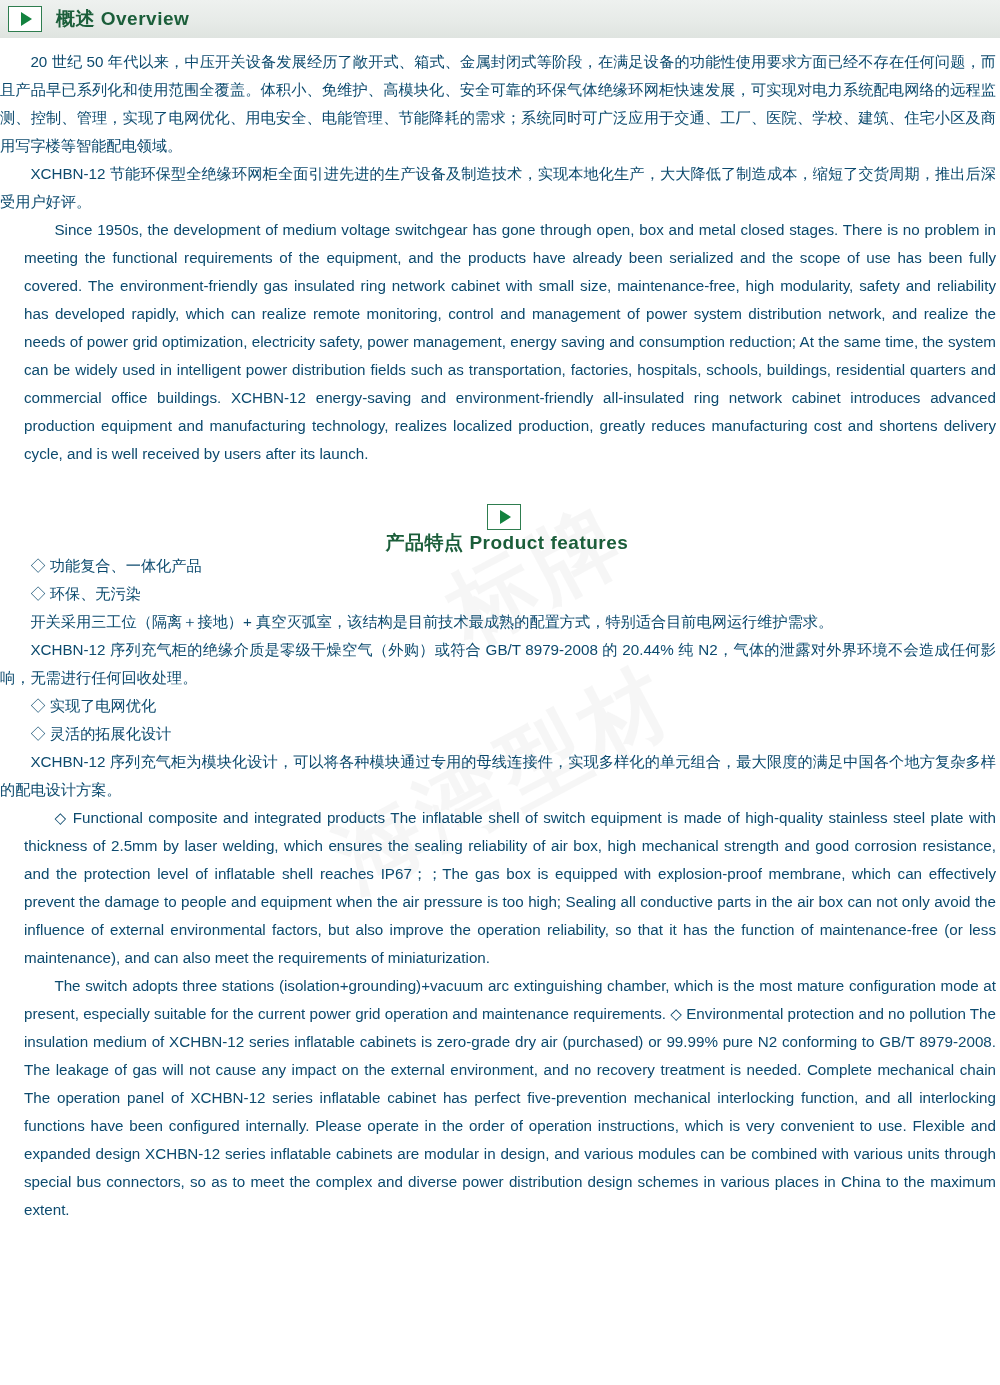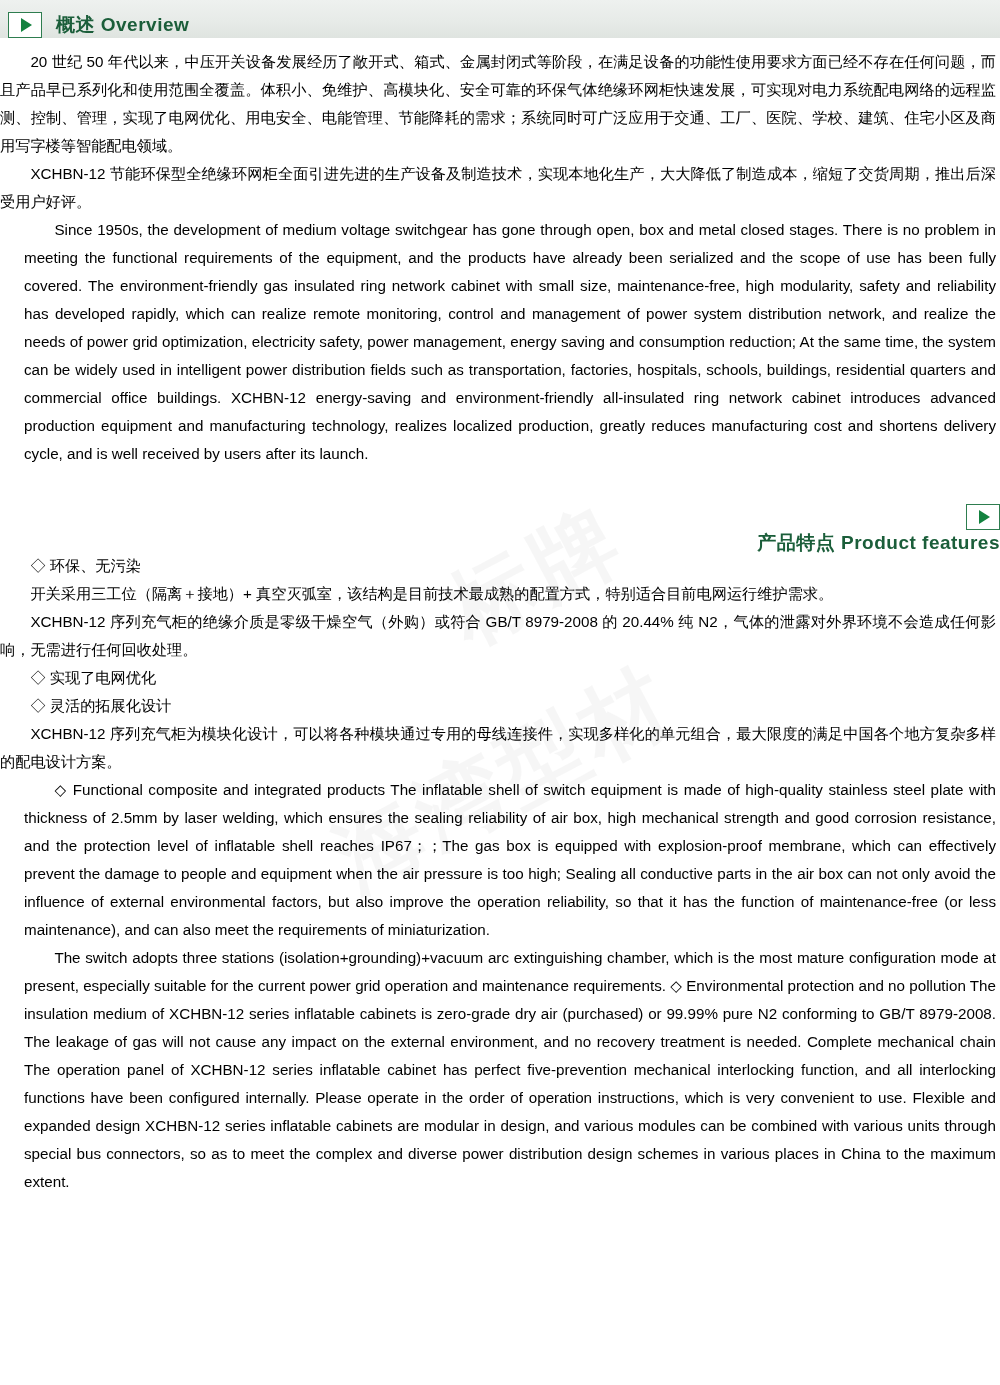--- a/index.html
+++ b/index.html
@@ -47,21 +47,21 @@
   }
   .wm2 {
     margin-left: -120px;
     margin-top: 120px;
   }
 
   
   .section-head {
     position: relative;
     display: flex;
-    align-items: flex-end;
+    align-items: center;
     height: 38px;
     background: linear-gradient(to bottom, #eef1ef 0%, #e7ebe8 55%, #dfe4e0 100%);
     margin: 0;
   }
   .section-head .marker {
     width: 34px;
     height: 26px;
     margin-left: 8px;
     background: #ffffff;
     border: 1px solid #2e7d4f;
@@ -97,21 +97,21 @@
     position: relative;
     z-index: 2;
     padding: 0 2px 0 0;
   }
 
   p.para {
     margin: 0 0 0 0;
     font-size: 15.2px;
     line-height: 28px;
     text-align: justify;
-    color: #000000;
+    color: #0c4a6e;
   }
   p.cn {
     text-indent: 2em;
   }
   p.en {
     text-indent: 2em;
     margin-left: 24px;
   }
   p.bullet {
     text-indent: 2em;
@@ -151,20 +151,21 @@
   <div class="gap-lg"></div>
 
   <div class="section-head plain">
     <span class="marker">
         <span class="tri"></span>
       </span>
     <span class="title">产品特点 Product features</span>
   </div>
 
   <div class="content features-body">
+    <p class="para bullet">◇ 功能复合、一体化产品</p>
     <p class="para bullet">◇ 环保、无污染</p>
     <p class="para cn">开关采用三工位（隔离＋接地）+ 真空灭弧室，该结构是目前技术最成熟的配置方式，特别适合目前电网运行维护需求。</p>
     <p class="para cn">XCHBN-12 序列充气柜的绝缘介质是零级干燥空气（外购）或符合 GB/T 8979-2008 的 20.44% 纯 N2，气体的泄露对外界环境不会造成任何影响，无需进行任何回收处理。</p>
     <p class="para bullet">◇ 实现了电网优化</p>
     <p class="para bullet">◇ 灵活的拓展化设计</p>
     <p class="para cn">XCHBN-12 序列充气柜为模块化设计，可以将各种模块通过专用的母线连接件，实现多样化的单元组合，最大限度的满足中国各个地方复杂多样的配电设计方案。</p>
     <p class="para en">◇ Functional composite and integrated products The inflatable shell of switch equipment is made of high-quality stainless steel plate with thickness of 2.5mm by laser welding, which ensures the sealing reliability of air box, high mechanical strength and good corrosion resistance, and the protection level of inflatable shell reaches IP67；；The gas box is equipped with explosion-proof membrane, which can effectively prevent the damage to people and equipment when the air pressure is too high; Sealing all conductive parts in the air box can not only avoid the influence of external environmental factors, but also improve the operation reliability, so that it has the function of maintenance-free (or less maintenance), and can also meet the requirements of miniaturization.</p>
     <p class="para en">The switch adopts three stations (isolation+grounding)+vacuum arc extinguishing chamber, which is the most mature configuration mode at present, especially suitable for the current power grid operation and maintenance requirements. ◇ Environmental protection and no pollution The insulation medium of XCHBN-12 series inflatable cabinets is zero-grade dry air (purchased) or 99.99% pure N2 conforming to GB/T 8979-2008. The leakage of gas will not cause any impact on the external environment, and no recovery treatment is needed. Complete mechanical chain The operation panel of XCHBN-12 series inflatable cabinet has perfect five-prevention mechanical interlocking function, and all interlocking functions have been configured internally. Please operate in the order of operation instructions, which is very convenient to use. Flexible and expanded design XCHBN-12 series inflatable cabinets are modular in design, and various modules can be combined with various units through special bus connectors, so as to meet the complex and diverse power distribution design schemes in various places in China to the maximum extent.</p>
   </div>
 

